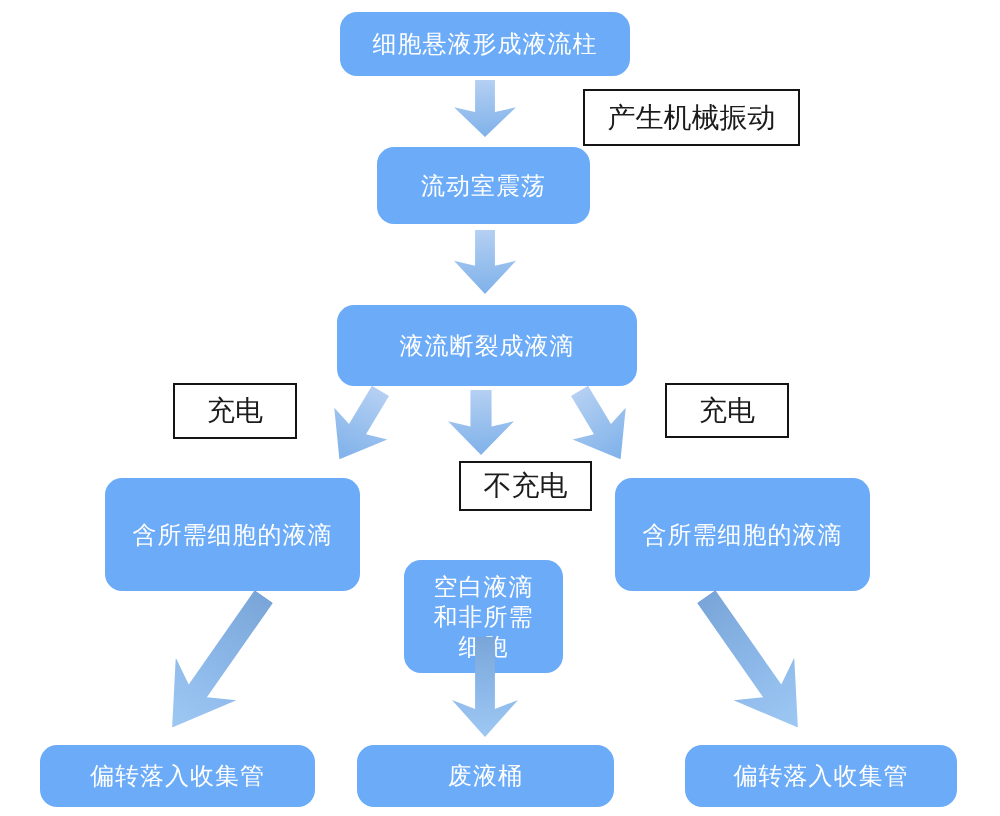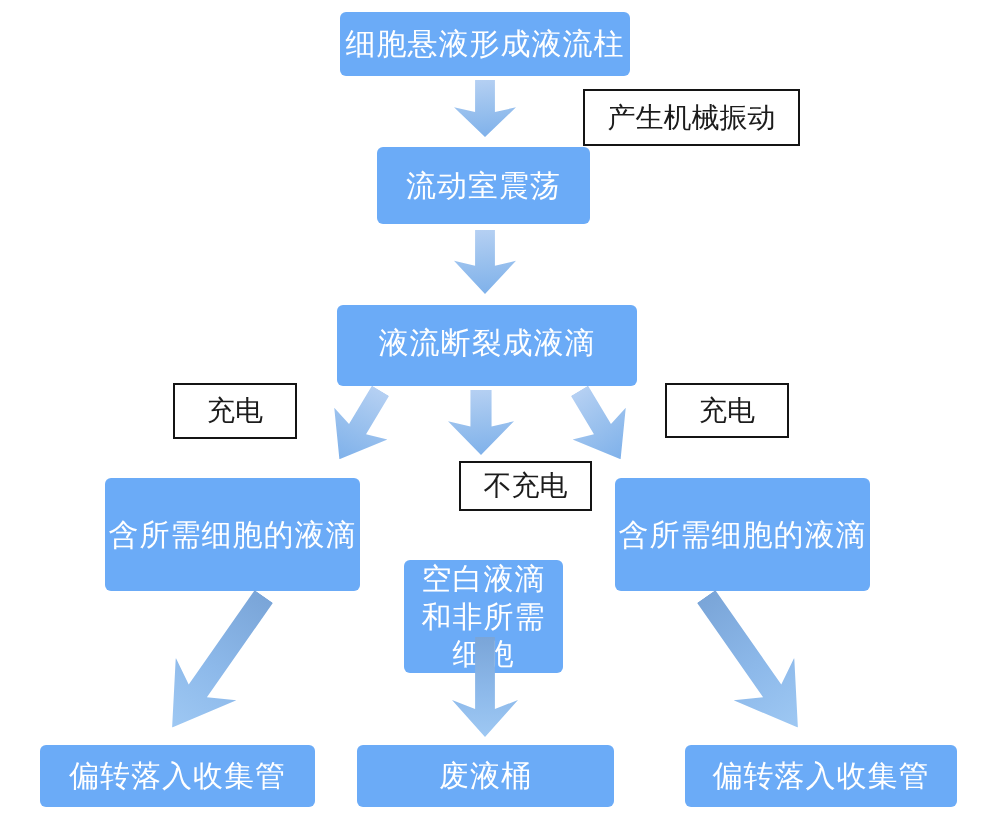--- a/index.html
+++ b/index.html
@@ -15,22 +15,22 @@
     font-family: "Liberation Sans", "DejaVu Sans", sans-serif;
     overflow: hidden;
   }
   .node {
     position: absolute;
     display: flex;
     align-items: center;
     justify-content: center;
     background: var(--node-fill, #6babf7);
     color: var(--node-text, #ffffff);
-    border-radius: 6px;
-    font-size: 30px;
+    border-radius: 17px;
+    font-size: 24px;
     letter-spacing: 1px;
     text-align: center;
     white-space: pre-line;
     line-height: 1.25;
   }
   .label {
     position: absolute;
     display: flex;
     align-items: center;
     justify-content: center;
@@ -58,21 +58,21 @@
   <div class="node" style="left:340px; top:12px; width:290px; height:64px;">细胞悬液形成液流柱</div>
 
   <div class="arrow" style="left:454px; top:80px; width:62px; height:57px;"></div>
 
   <div class="label" style="left:583px; top:89px; width:213px; height:53px;">产生机械振动</div>
 
   <div class="node" style="left:377px; top:147px; width:213px; height:77px;">流动室震荡</div>
 
   <div class="arrow" style="left:454px; top:230px; width:62px; height:64px;"></div>
 
-  <div class="node" style="left:337px; top:305px; width:300px; height:81px;font-family:Liberation Mono, monospace;">液流断裂成液滴</div>
+  <div class="node" style="left:337px; top:305px; width:300px; height:81px;">液流断裂成液滴</div>
 
   <div class="label" style="left:173px; top:383px; width:120px; height:52px;">充电</div>
 
   <div class="label" style="left:665px; top:383px; width:120px; height:51px;">充电</div>
 
   <div class="arrow" style="left:329px; top:385px; width:62px; height:80px; transform:rotate(31deg);"></div>
 
   <div class="arrow" style="left:448px; top:390px; width:66px; height:65px;"></div>
 
   <div class="arrow" style="left:569px; top:385px; width:62px; height:80px; transform:rotate(-31deg);"></div>

